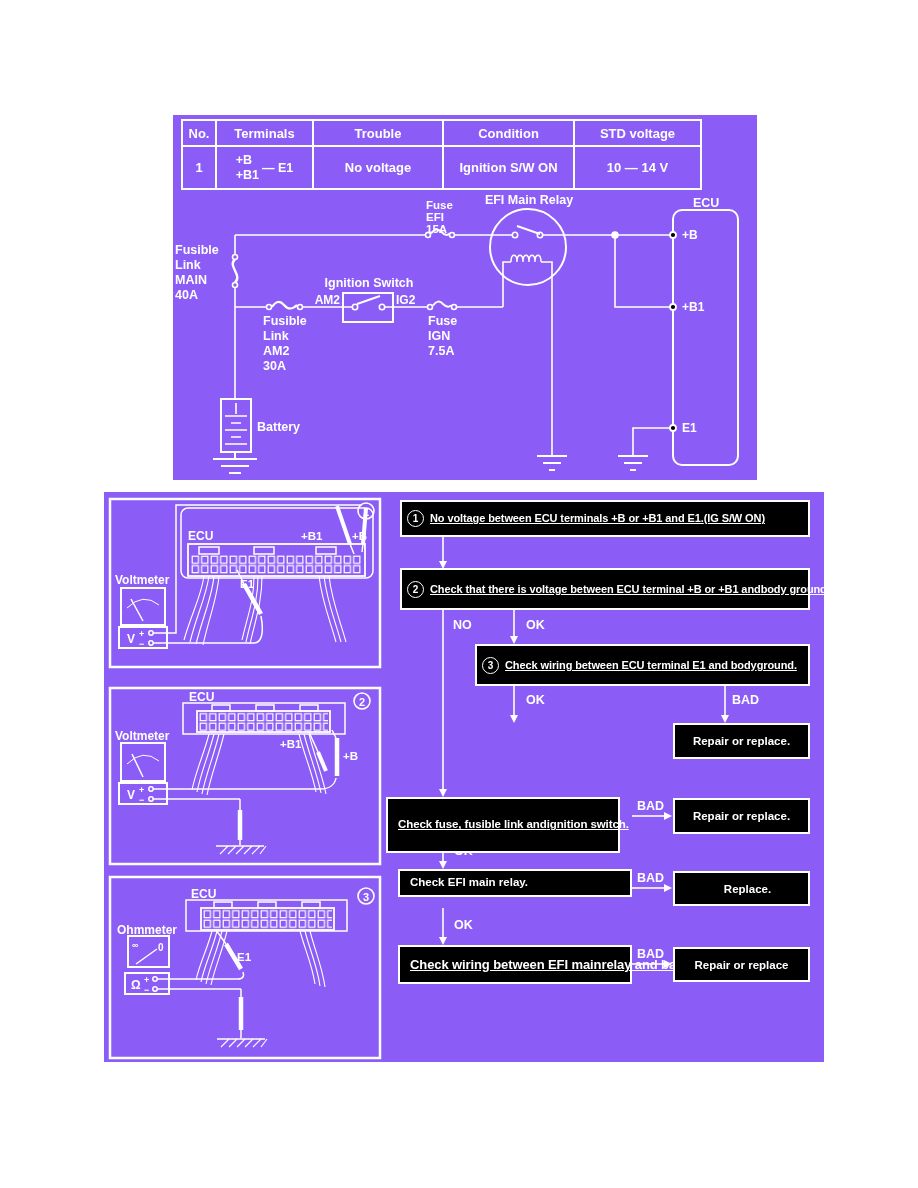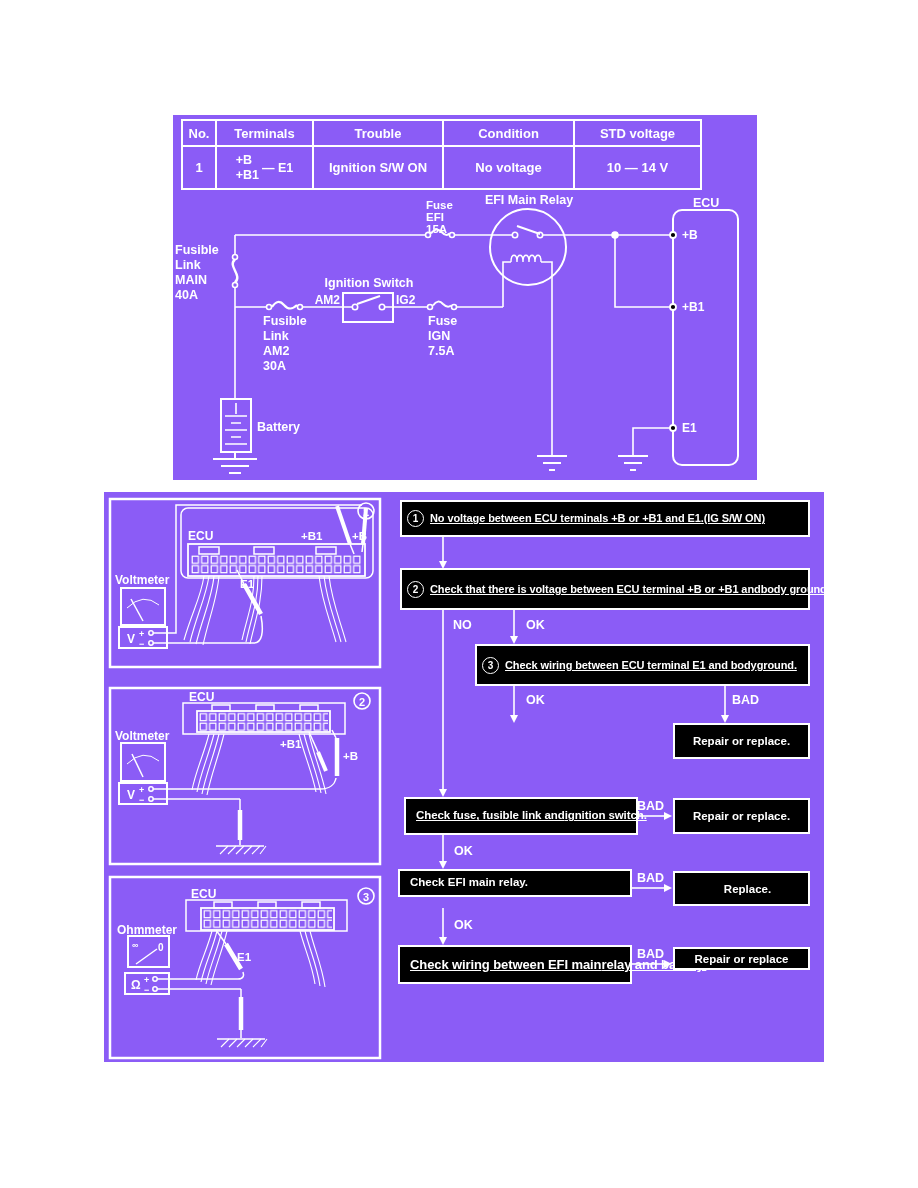--- a/index.html
+++ b/index.html
@@ -46,22 +46,22 @@
       <div class="cell lastrow">1</div>
       <div class="cell lastrow">
         <span class="term-wrap">
           <span class="term-pair">
             <span>+B</span>
             <span>+B1</span>
           </span>
           <span>— E1</span>
         </span>
       </div>
+      <div class="cell lastrow">No voltage</div>
       <div class="cell lastrow">Ignition S/W ON</div>
-      <div class="cell lastrow">No voltage</div>
       <div class="cell lastrow lastcol">10 — 14 V</div>
     </div>
 
     <svg width="584" height="365" viewBox="0 0 584 365">
       <g stroke="#fff" stroke-width="1.6" fill="none">
 
         <path d="M62,120 H252 M282,120 H339 M370,120 H497"></path>
 
         <g>
           <circle cx="255" cy="120" r="2.5"></circle>
@@ -394,33 +394,33 @@
     <div class="flow-box flow-step" style="left:371px;top:152px;width:335px;height:42px;">
       <span class="circ">3</span>
       <span class="flow-lines">
         <span>Check wiring between ECU terminal E1 and body</span>
         <span>ground.</span>
       </span>
     </div>
 
     <div class="flow-box flow-result" style="left:569px;top:231px;width:137px;height:36px;">Repair or replace.</div>
 
-    <div class="flow-box flow-check" style="left:300px;top:305px;width:234px;height:38px;">
+    <div class="flow-box flow-check" style="left:282px;top:305px;width:234px;height:56px;">
       <span class="flow-lines" style="font-size:11.5px;">
         <span>Check fuse, fusible link and</span>
         <span>ignition switch.</span>
       </span>
     </div>
     <div class="flow-box flow-result" style="left:569px;top:306px;width:137px;height:36px;">Repair or replace.</div>
 
     <div class="flow-box flow-check" style="left:294px;top:377px;width:234px;height:28px;">Check EFI main relay.</div>
     <div class="flow-box flow-result" style="left:569px;top:379px;width:137px;height:35px;padding-left:12px;">Replace.</div>
 
     <div class="flow-box flow-check" style="left:294px;top:453px;width:234px;height:39px;">
       <span class="flow-lines" style="font-size:13px;">
         <span>Check wiring between EFI main</span>
         <span>relay and battery.</span>
       </span>
     </div>
-    <div class="flow-box flow-result" style="left:569px;top:455px;width:137px;height:23px;">Repair or replace</div>
+    <div class="flow-box flow-result" style="left:569px;top:455px;width:137px;height:35px;">Repair or replace</div>
 
   </div>
 </div>
 
 </body></html>

